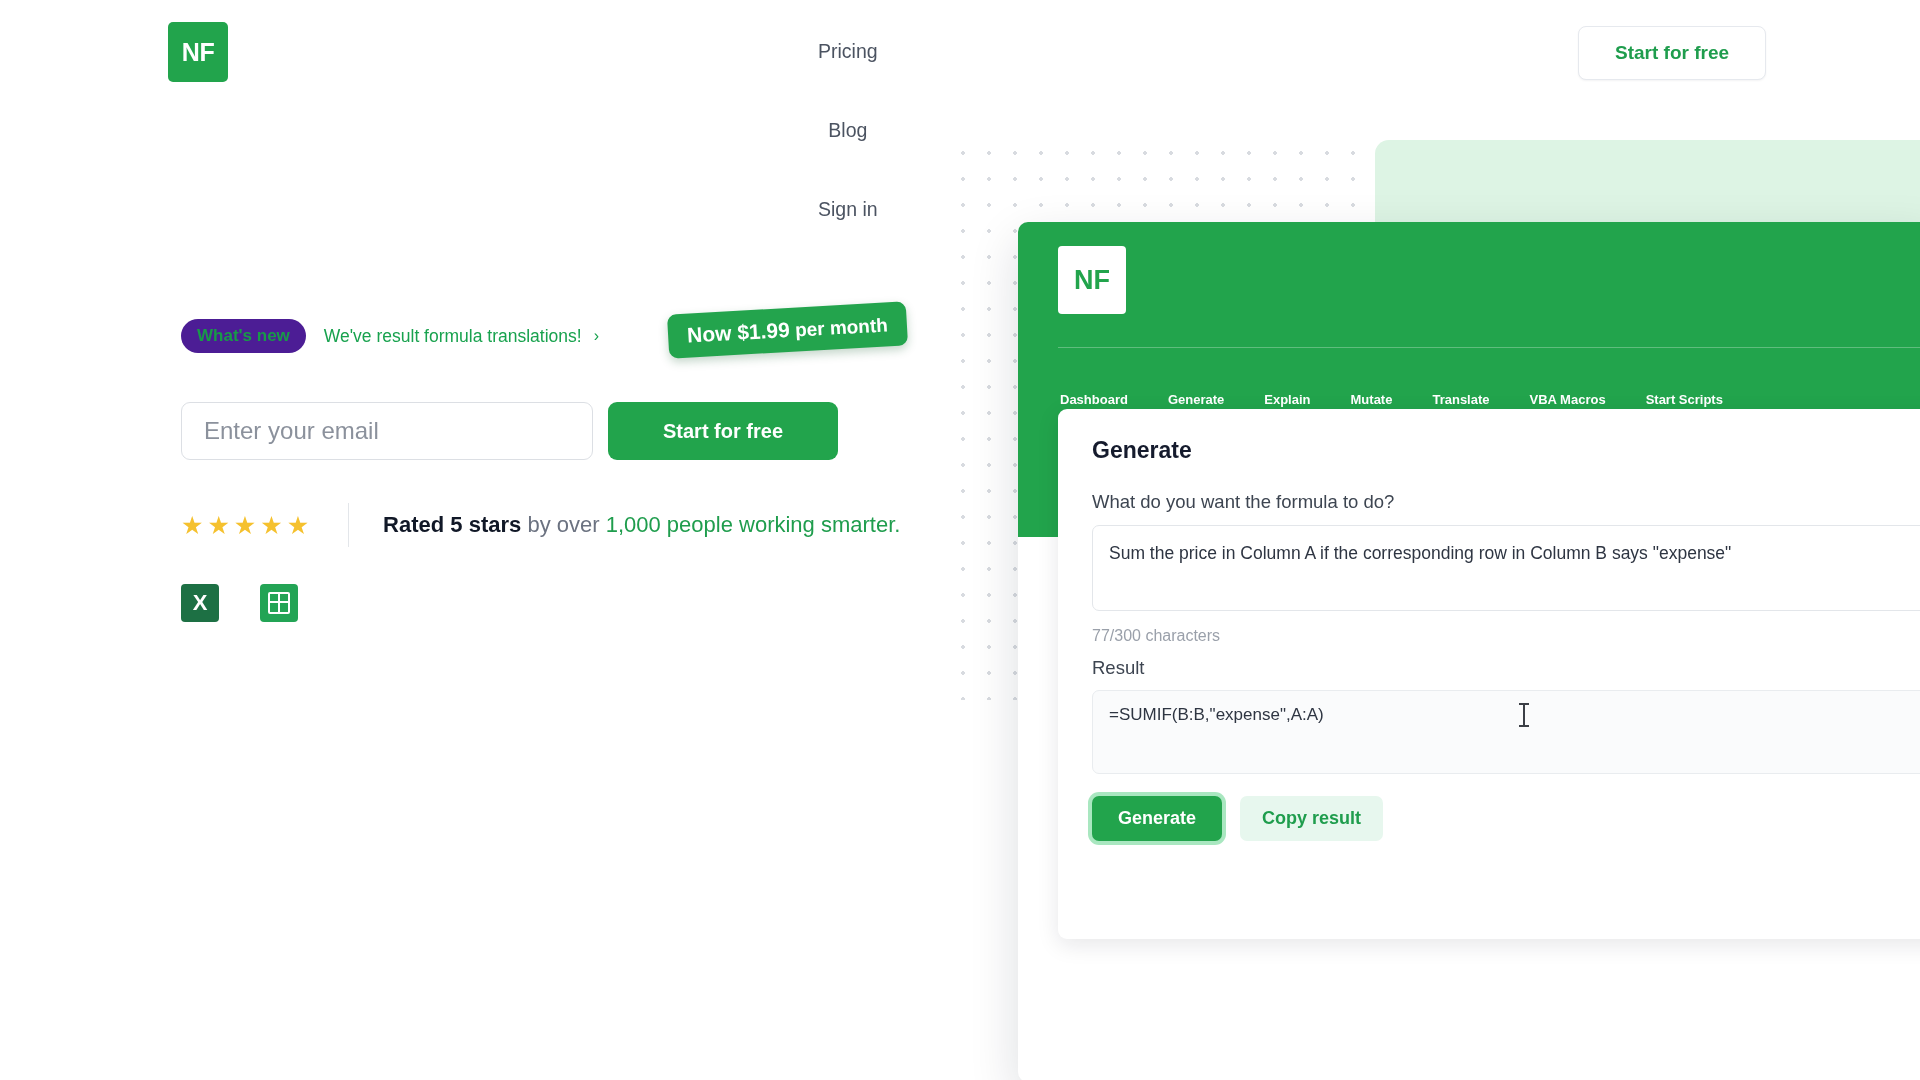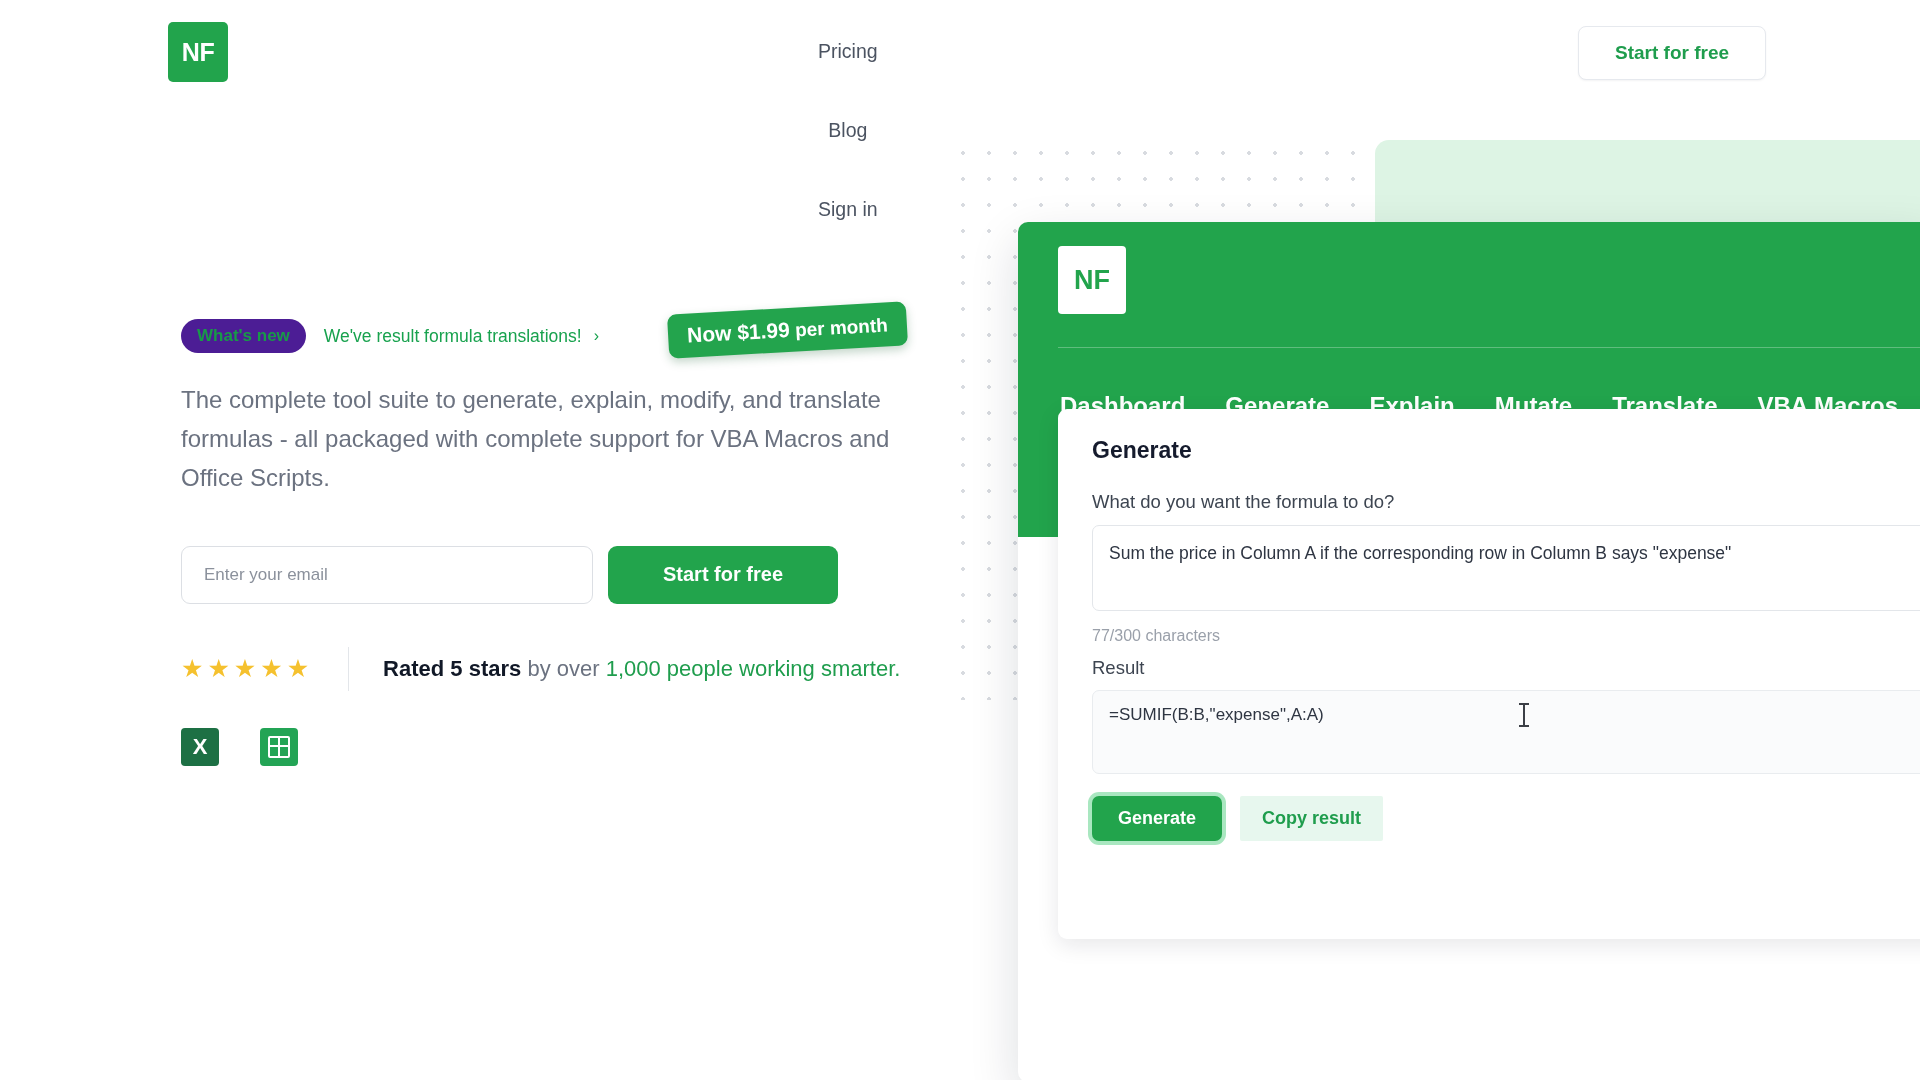--- a/index.html
+++ b/index.html
@@ -76,21 +76,21 @@
   }
   #subheadline {
     margin-top: 27px; width: 720px;
     font-size: 24px; line-height: 1.62; color: #6b7280;
     font-family: "Liberation Sans", sans-serif;
   }
 
   #signup-row { margin-top: 48px; display:flex; align-items:center; gap: 15px; }
   #email-input {
     width: 412px; height: 58px; border: 1px solid #dcdfe4; border-radius: 9px;
-    padding: 0 22px; font-size: 17px; color: #111827; background:#fff;
+    padding: 0 22px; font-size: 24px; color: #111827; background:#fff;
     font-family: "Liberation Sans", sans-serif; outline: none;
   }
   #email-input::placeholder { color: #8b919c; }
   #signup-button {
     height: 58px; padding: 0 55px; border: none; border-radius: 9px;
     background: #22a44c; color: #fff; font-size: 20px; font-weight: 700;
     cursor: pointer; font-family: "Liberation Sans", sans-serif;
     white-space: nowrap;
   }
 
@@ -132,21 +132,21 @@
     position:absolute; left: 40px; top: 24px; width: 68px; height: 68px;
     background:#fff; border-radius: 4px; display:flex; align-items:center; justify-content:center;
   }
   #app-logo span { color:#22a44c; font-weight: 800; font-size: 27px; }
   #app-header-rule { position:absolute; left: 40px; top: 125px; width: 880px; height:1px; background: rgba(255,255,255,.28); }
   #app-tabs {
     position:absolute; left: 42px; top: 170px;
     display:flex; gap: 40px; align-items:center;
   }
   #app-tabs .tab {
-    color:#fff; font-size: 24px; font-weight: 700; white-space: nowrap; cursor:pointer;
+    color:#fff; font-size: 13px; font-weight: 700; white-space: nowrap; cursor:pointer;
     font-family:"Liberation Sans", sans-serif;
   }
   #generate-card {
     position:absolute; left: 40px; top: 187px; width: 1000px; height: 530px;
     background:#fff; border-radius: 9px; box-shadow: 0 6px 22px rgba(17,24,39,.10);
     padding: 28px 34px;
   }
   #card-title { font-size: 23px; font-weight: 700; color:#151b2d; }
   #card-prompt-label { margin-top: 27px; font-size: 18.5px; color:#3d4551; }
   #prompt-box {
@@ -171,21 +171,21 @@
   }
   #text-caret:before { top:0; } #text-caret:after { bottom:0; }
 
   #card-actions { margin-top: 22px; display:flex; gap: 18px; align-items:center; }
   #generate-button {
     height: 45px; padding: 0 26px; border-radius: 7px; border: none;
     background:#22a44c; color:#fff; font-size: 18px; font-weight: 700; cursor:pointer;
     box-shadow: 0 0 0 4px #a9e7c0; font-family:"Liberation Sans", sans-serif;
   }
   #copy-button {
-    height: 45px; padding: 0 22px; border-radius: 2px; border: none;
+    height: 45px; padding: 0 22px; border-radius: 7px; border: none;
     background:#e7f7ee; color:#1f9d4d; font-size: 18px; font-weight: 600; cursor:pointer;
     font-family:"Liberation Sans", sans-serif;
   }
 </style>
 </head>
 <body>
 
 <div id="page">
 
   <div id="site-header">
@@ -209,21 +209,20 @@
       <a id="announce-link" href="#">
         <span>We've result formula translations!</span>
         <span id="announce-chevron">›</span>
       </a>
       <div id="price-badge">
         <span>Now $1.99</span><span class="sub"> per month</span>
       </div>
     </div>
 
 
-    <p id="subheadline">The complete tool suite to generate, explain, modify, and translate formulas - all packaged with complete support for VBA Macros and Office Scripts.</p>
 
     <div id="signup-row">
       <input id="email-input" type="text" placeholder="Enter your email" style="">
       <button id="signup-button">Start for free</button>
     </div>
 
     <div id="rating-row">
       <div id="stars">
         <span>★</span>
         <span>★</span>

